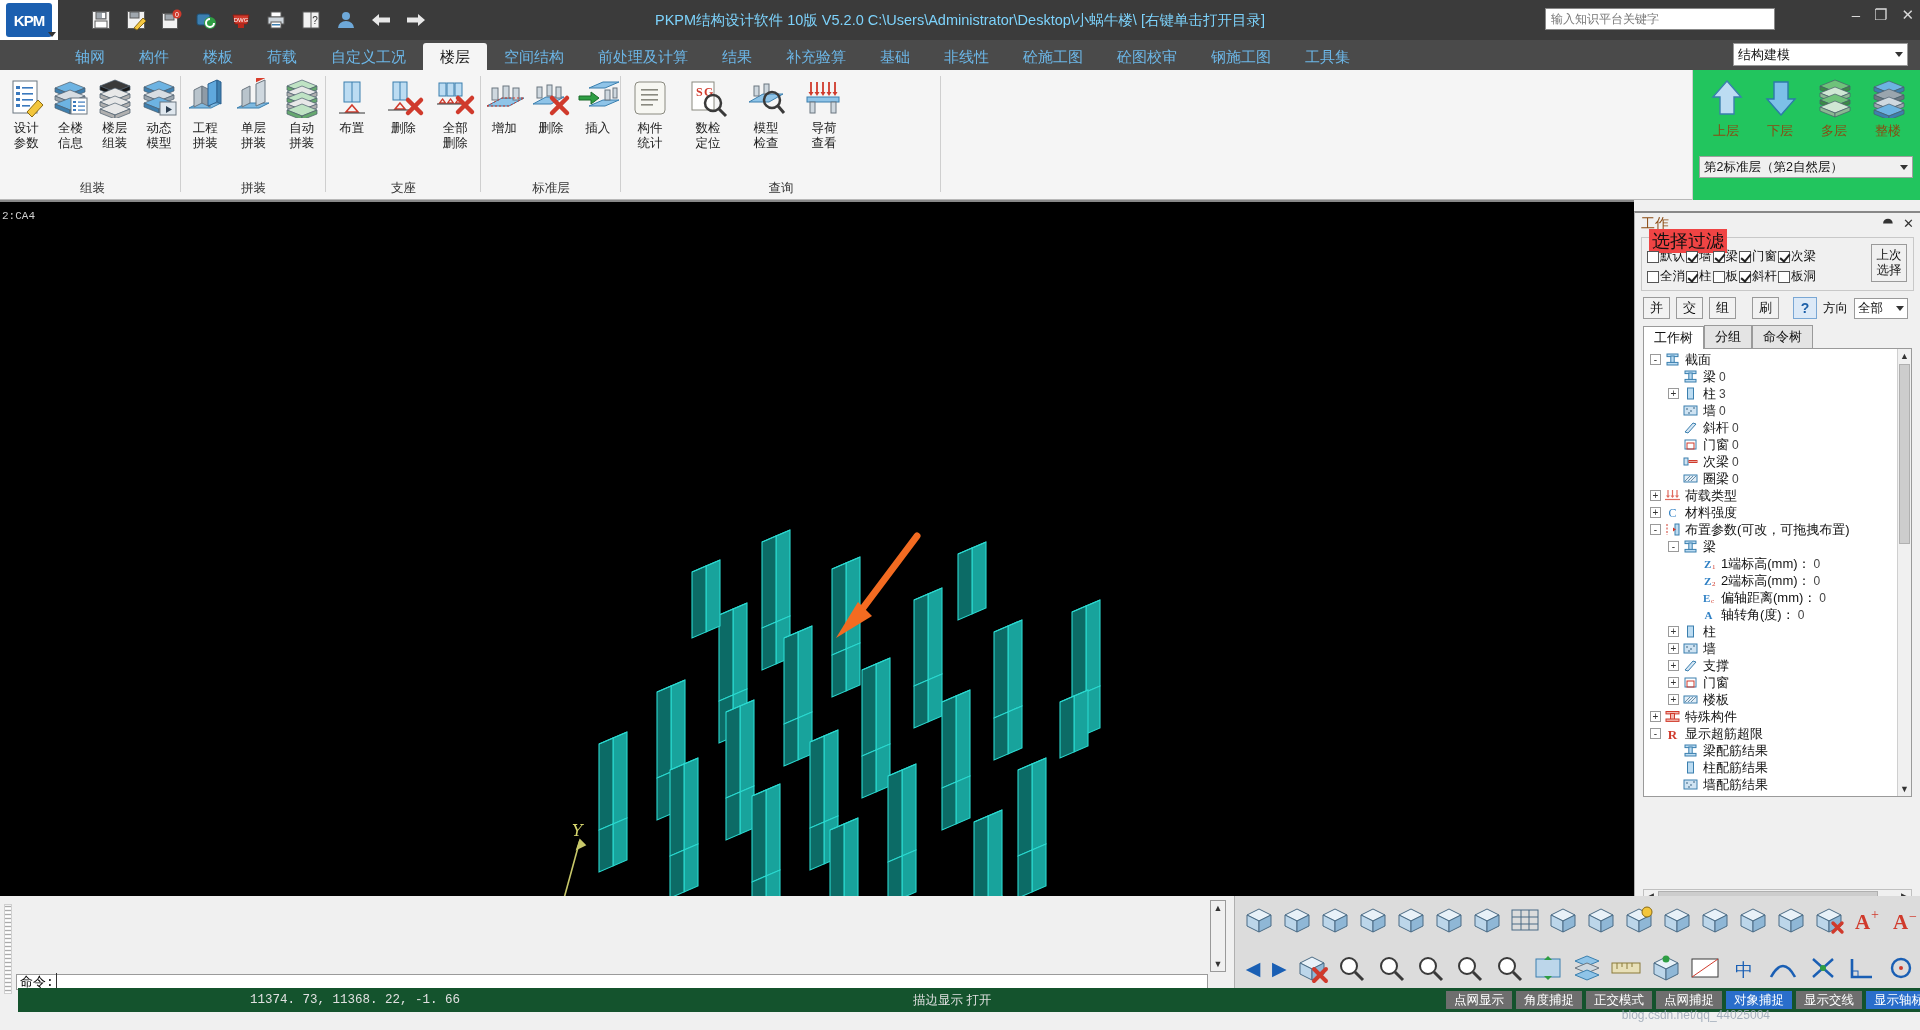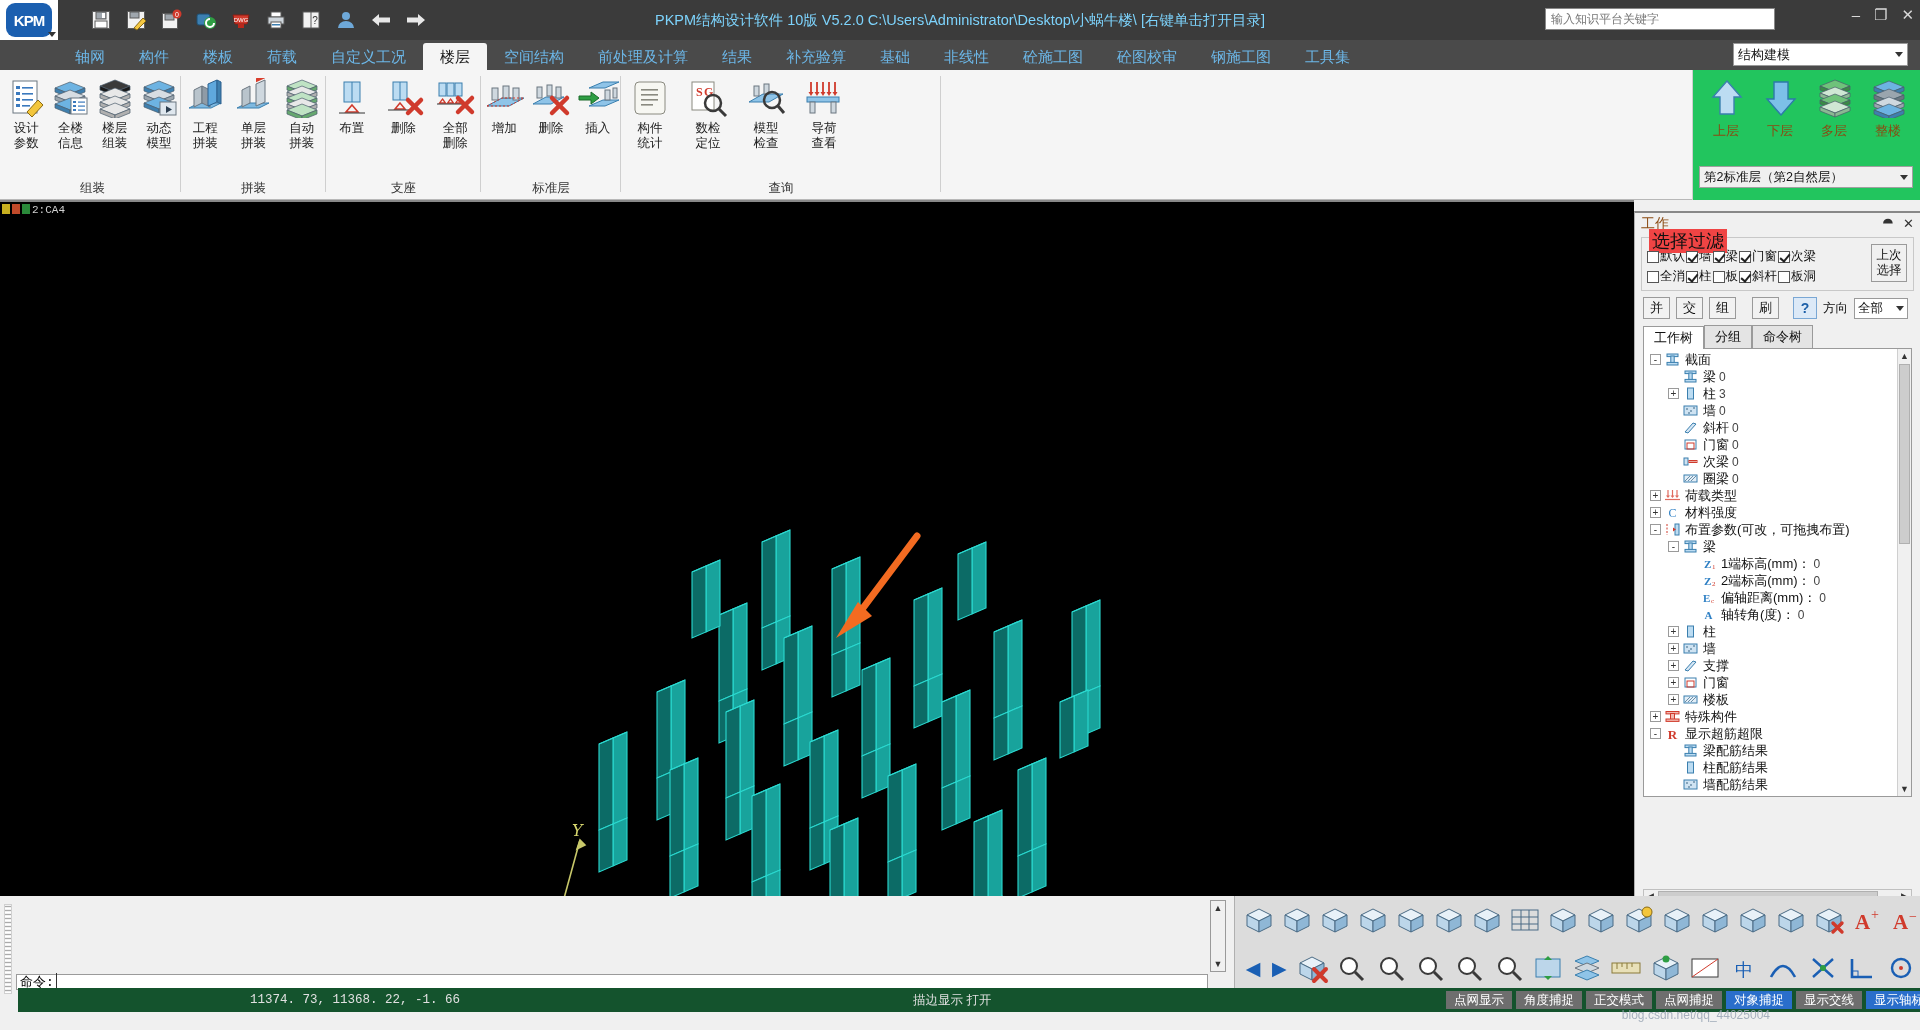--- a/index.html
+++ b/index.html
@@ -12,21 +12,21 @@
   }
   
   #titlebar {
     position:absolute; left:0; top:0; width:1920px; height:40px;
     background:#3b3b3b; display:flex; align-items:center;
   }
   #logo {
     width:58px; height:40px; background:#ffffff; position:relative;
     display:flex; align-items:center; justify-content:center; flex:none;
   }
-  #logo .sq { width:46px;height:34px;background:#1b5fb0; border-radius:9px;
+  #logo .sq { width:46px;height:34px;background:#1b5fb0; border-radius:3px;
      color:#fff; font-weight:bold; font-size:15px; display:flex; align-items:center; justify-content:center;
      letter-spacing:-1px;}
   #logo .caret { position:absolute; right:2px; bottom:3px; width:0;height:0;
      border-left:4px solid transparent;border-right:4px solid transparent;border-top:5px solid #333;}
   #qat { display:flex; align-items:center; gap:13px; margin-left:32px; }
   .qicon { width:22px;height:22px; position:relative; display:inline-block;}
   #title-text {
     position:absolute; left:0; right:0; text-align:center; color:#7dd3fc;
     font-size:14.5px; pointer-events:none;
   }
@@ -74,29 +74,29 @@
   .btn .ic { width:42px; height:40px; position:relative; margin-bottom:3px; }
   .btn .lb { font-size:12.5px; color:#222; line-height:15px; text-align:center; }
 
   
   #floornav { position:absolute; right:0; top:70px; width:228px; height:130px; background:#22c55e;
      border-left:1px solid #cfcfcf;}
   #floornav .row{display:flex; padding:8px 4px 0 6px;}
   #floornav .fb{width:54px;display:flex;flex-direction:column;align-items:center;cursor:default;}
   #floornav .fb .ic{width:40px;height:42px;position:relative;}
   #floornav .fb .lb{font-size:13px;color:#8a4a12;margin-top:2px;}
-  #floorsel{position:absolute;left:6px;bottom:12px;width:214px;height:22px;background:#f0f0f0;border:1px solid #a0a0a0;
+  #floorsel{position:absolute;left:6px;bottom:22px;width:214px;height:22px;background:#f0f0f0;border:1px solid #a0a0a0;
      font-size:12.5px;padding:2px 4px;display:flex;align-items:center;justify-content:space-between;color:#111;}
   #floorsel .arw{width:0;height:0;border-left:4px solid transparent;border-right:4px solid transparent;border-top:5px solid #333;}
 
   
   #canvaswrap{position:absolute; left:0; top:200px; width:1634px; height:696px; background:#000;
      border-top:2px solid #888;}
   #vtab{position:absolute;left:2px;top:2px;height:14px;display:flex;align-items:flex-start;gap:2px;
-     font-size:11px;color:#cfcfcf;font-family:"Liberation Mono",monospace;}
+     font-size:11px;color:#cfcfcf;font-family:"Liberation Mono",monospace;flex-direction:column;}
   #vtab b{display:inline-block;width:8px;height:10px;}
   #canvas{position:absolute;left:0;top:18px;right:0;bottom:0;}
 
   
   #dock{position:absolute; right:0; top:211px; width:286px; height:696px; background:#f0f0f0;
      border-left:1px solid #b0b0b0; border-top:2px solid #888;}
   #dockhdr{height:22px; display:flex;align-items:center;justify-content:space-between;padding:0 6px;}
   #dockhdr .t{color:#8a4a12;font-size:14px;}
   #dockhdr .ctr{display:flex;gap:10px;color:#333;font-size:13px;}
   .fieldset{margin:2px 6px 0 6px;border:1px solid #c8c8c8;padding:10px 5px 5px 5px;position:relative;}

